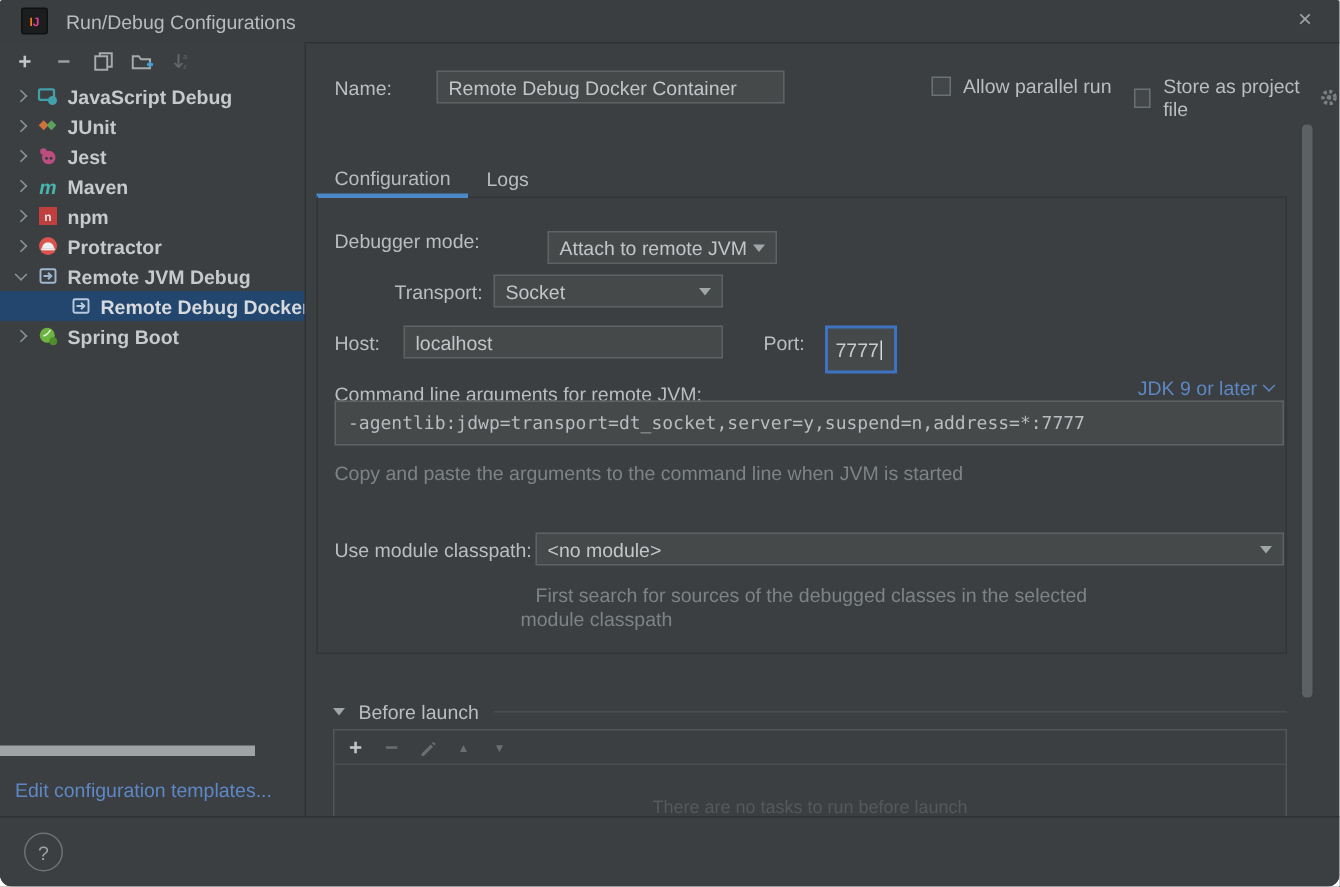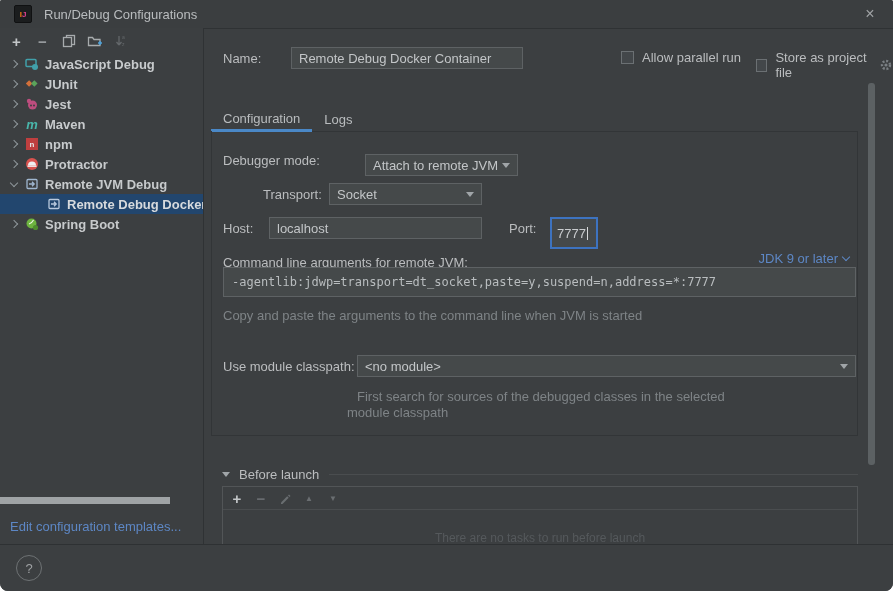--- a/index.html
+++ b/index.html
@@ -308,21 +308,21 @@
         </div>
       </div>
 
       <div class="cfg-row" style="left:11px;top:120px;">
         <span class="label">Command line arguments for remote JVM:</span>
       </div>
       <div class="jdk-link">
         <span>JDK 9 or later</span>
         <span class="chev-sm"></span>
       </div>
-      <div class="args-box">-agentlib:jdwp=transport=dt_socket,paste=y,suspend=n,address=*:7777</div>
+      <div class="args-box">-agentlib:jdwp=transport=dt_socket,server=y,suspend=n,address=*:7777</div>
       <div class="hint" style="position:absolute;left:11px;top:177px;">Copy and paste the arguments to the command line when JVM is started</div>
 
       <div class="cfg-row" style="left:11px;top:224px;">
         <span class="label">Use module classpath:</span>
       </div>
       <div class="combo" style="position:absolute;left:145px;top:224px;width:499px;">
         <span>&lt;no module&gt;</span>
         <span class="arrow"></span>
       </div>
       <div class="hint" style="position:absolute;left:145px;top:258px;">First search for sources of the debugged classes in the selected</div>

